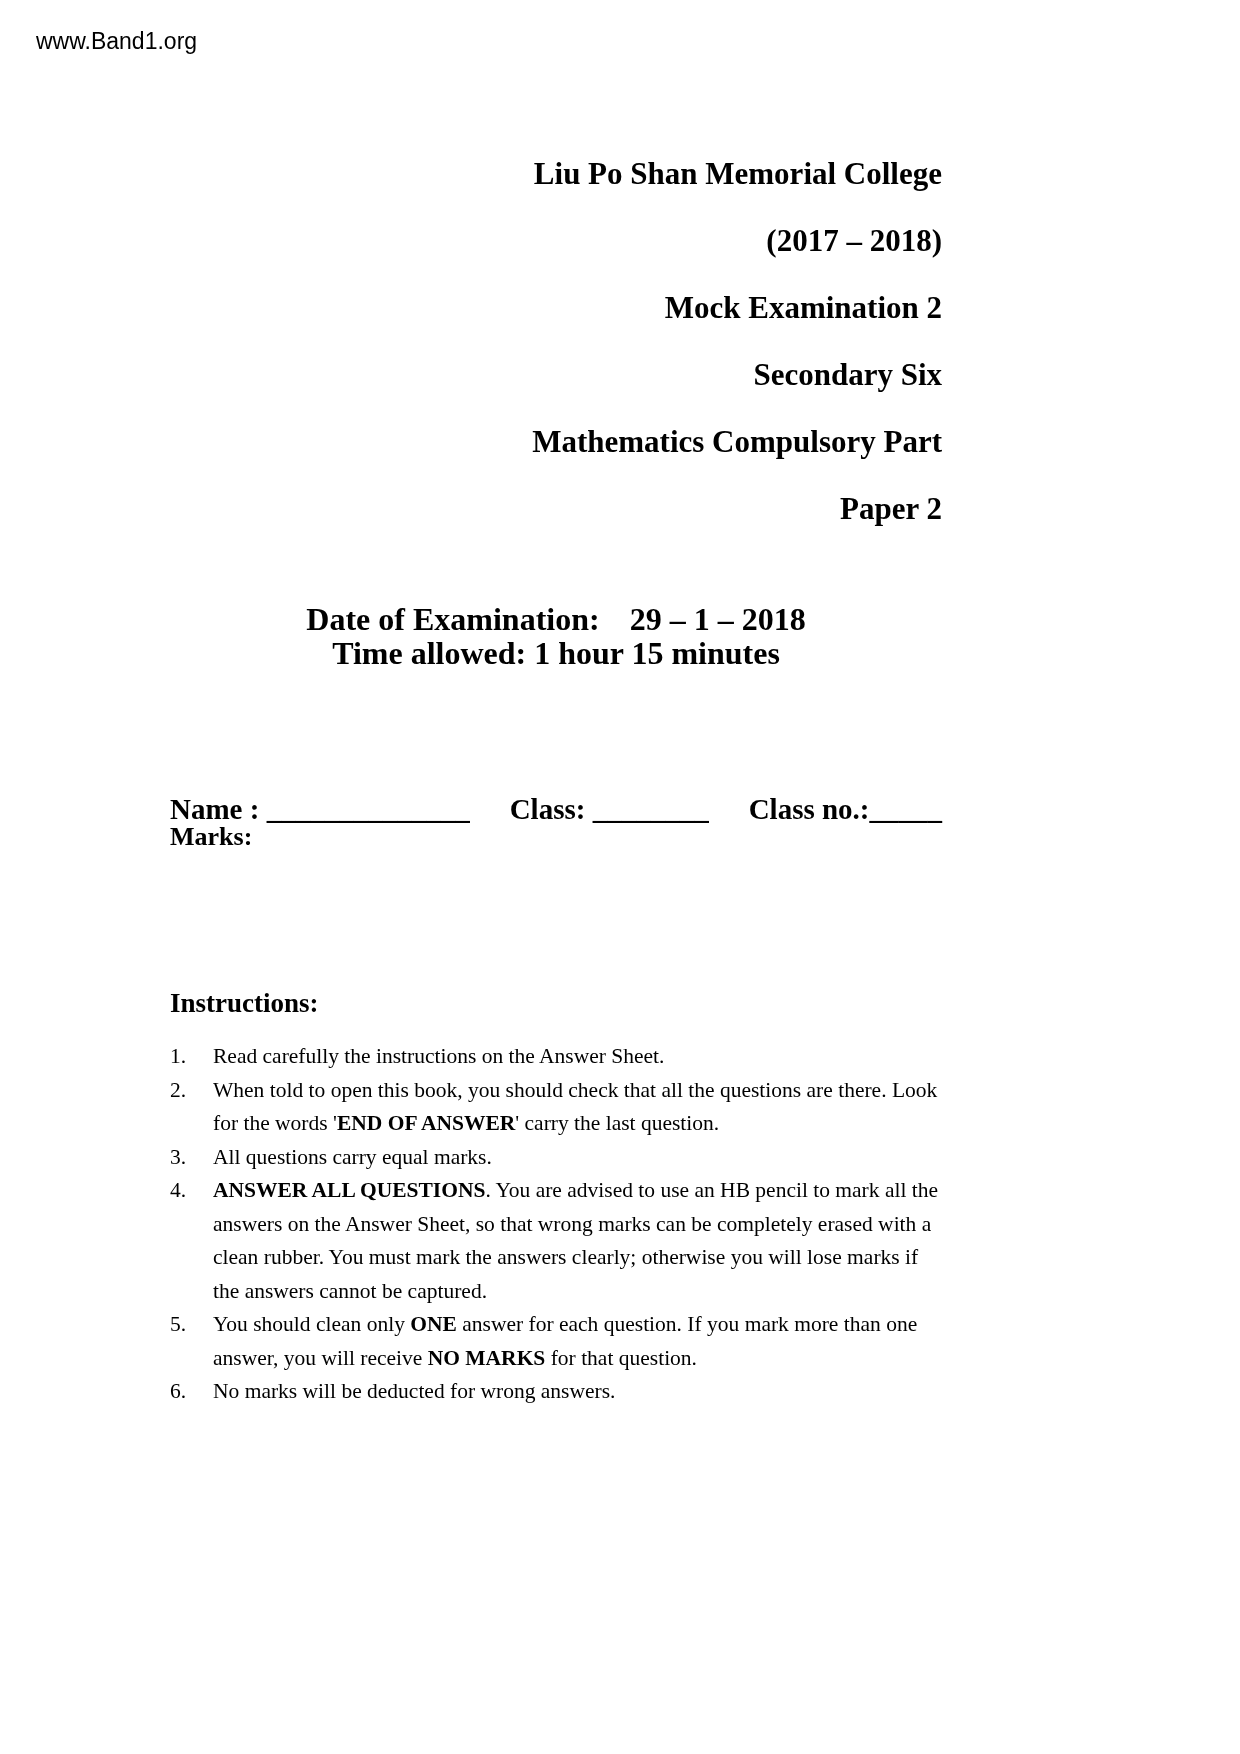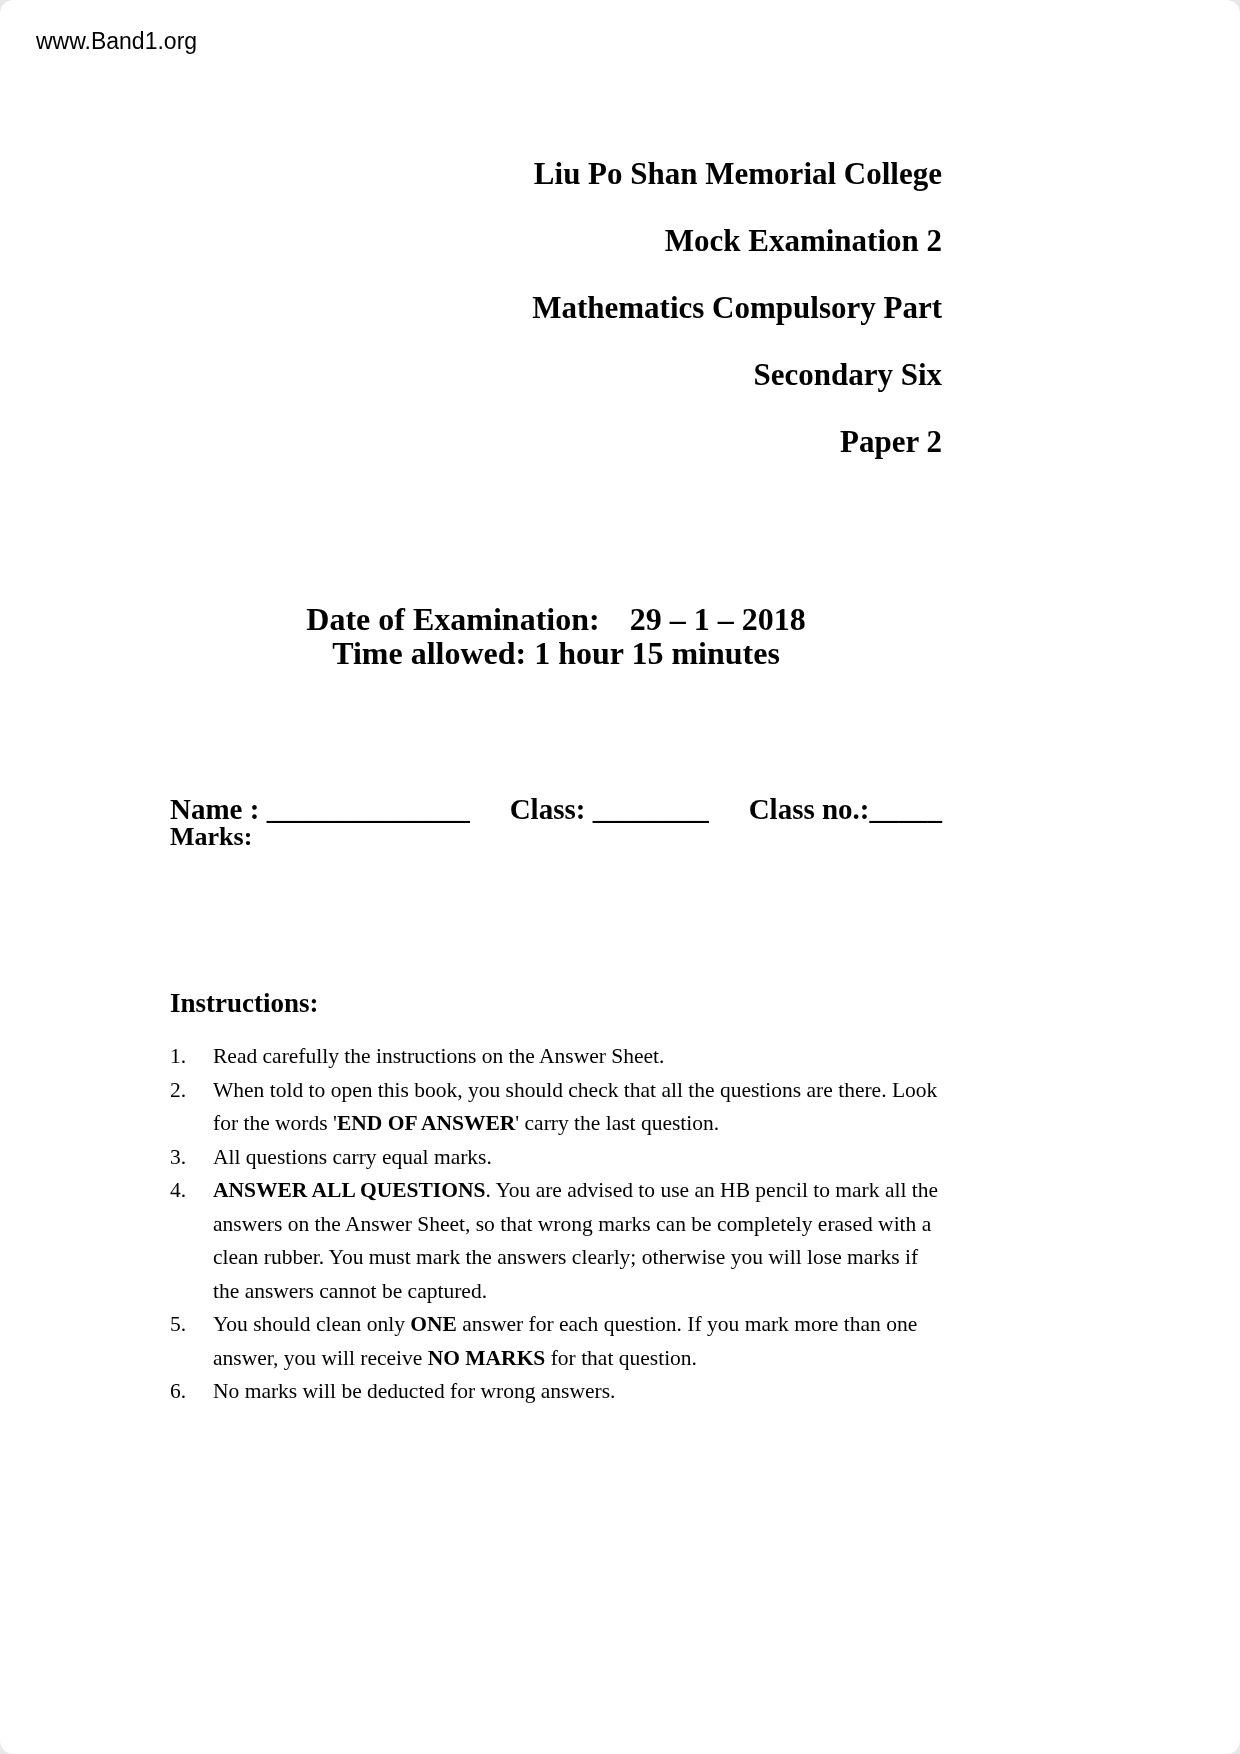--- a/index.html
+++ b/index.html
@@ -1,15 +1,15 @@
 <!DOCTYPE html>
 <html><head>
 <meta charset="utf-8">
 <style>
-  * { margin: 0; padding: 0; box-sizing: border-box; border-radius: 13px; }
+  * { margin: 0; padding: 0; box-sizing: border-box; }
   html, body { background: #e8e8e8; }
   .page {
     position: relative;
     width: 1240px;
     height: 1754px;
     margin: 0 auto;
     background: #ffffff;
     font-family: "Liberation Serif", serif;
     color: #000000;
     overflow: hidden;
@@ -84,23 +84,24 @@
 </style>
 </head>
 <body>
 
 <div class="page">
 
   <div class="watermark">www.Band1.org</div>
 
   <div class="content title-block">
     <div class="title-line">Liu Po Shan Memorial College</div>
+    <div class="title-line">(2017 – 2018)</div>
     <div class="title-line">Mock Examination 2</div>
+    <div class="title-line">Secondary Six</div>
     <div class="title-line">Mathematics Compulsory Part</div>
-    <div class="title-line">Secondary Six</div>
     <div class="title-line">Paper 2</div>
   </div>
 
   <div class="content date-block">
     <div class="date-line">
       <span>Date of Examination:</span><span class="gap"></span><span>29 – 1 – 2018</span>
     </div>
     <div class="date-line">Time allowed: 1 hour 15 minutes</div>
   </div>
 

